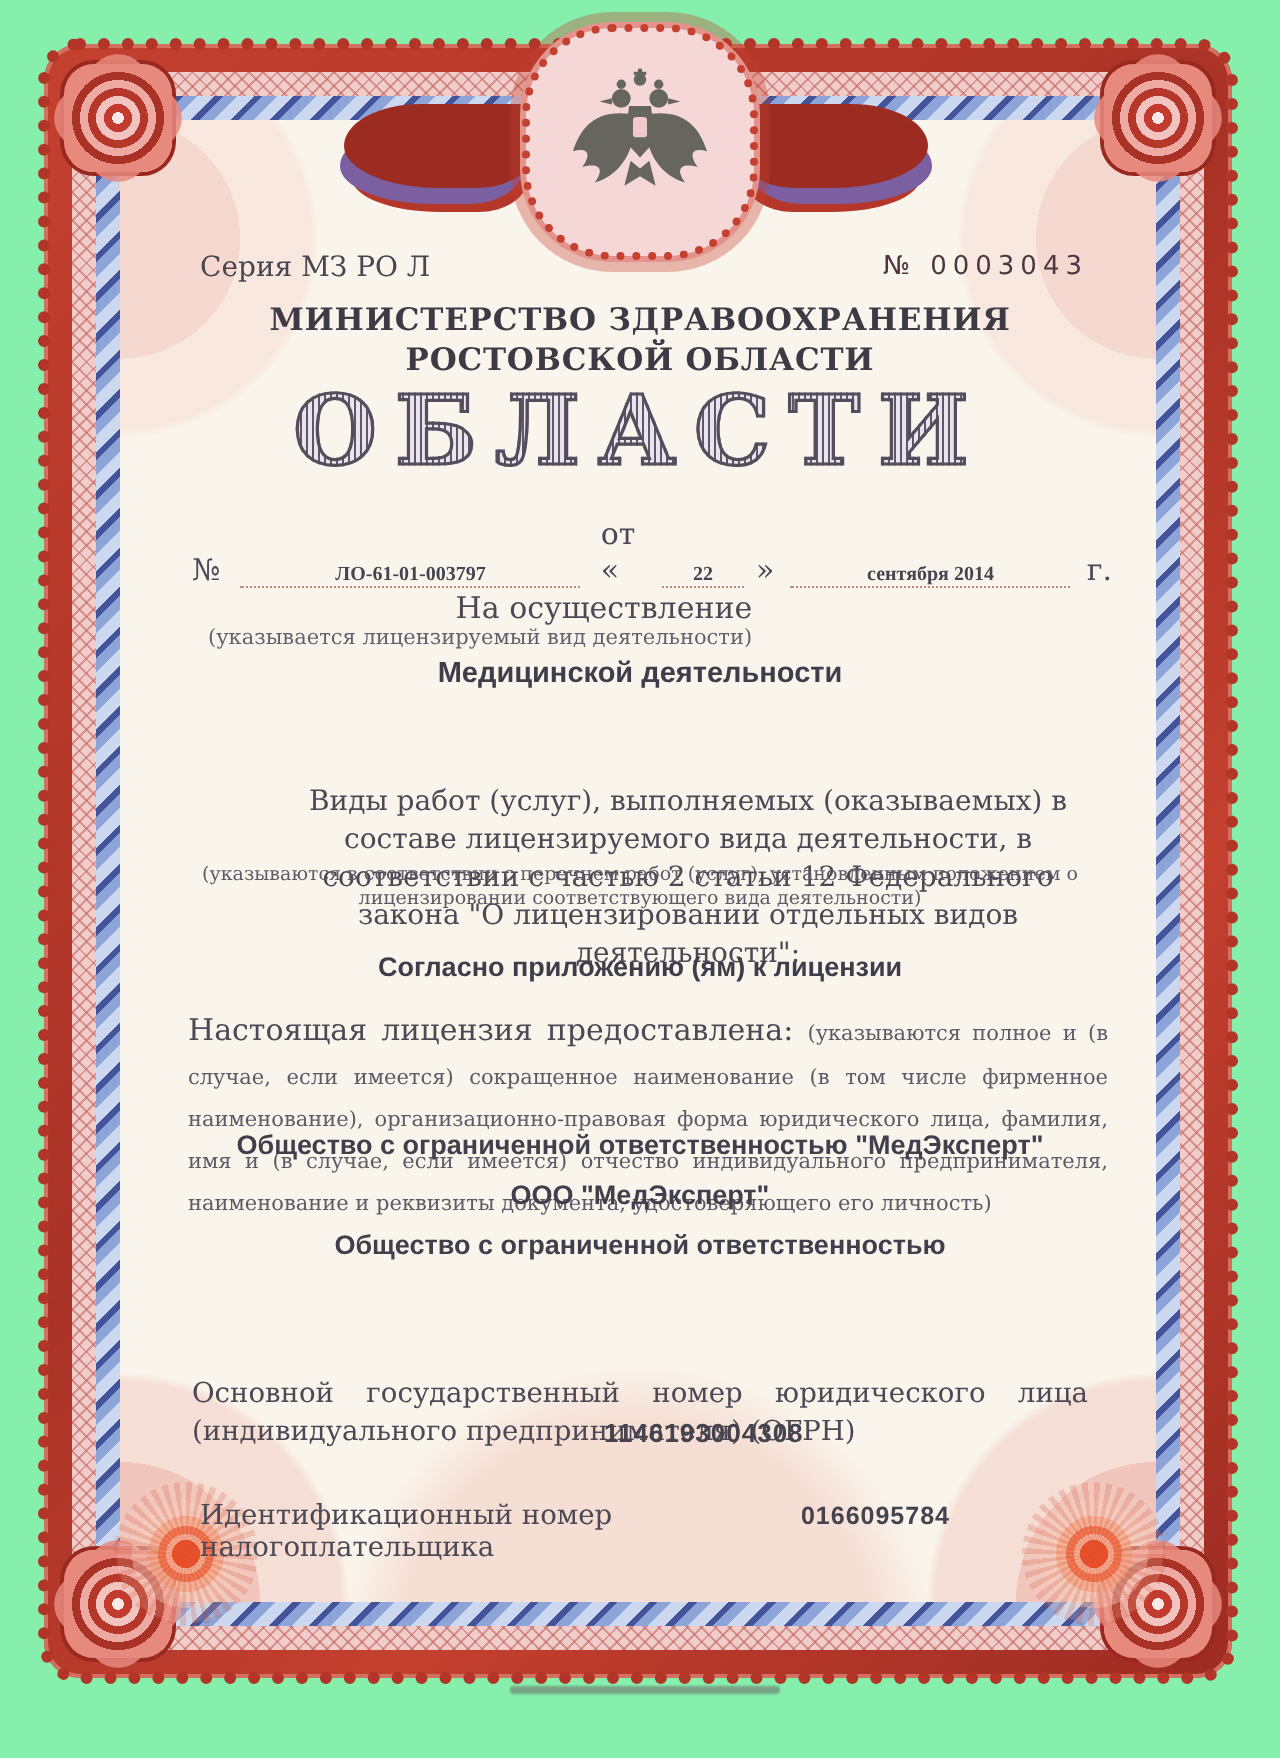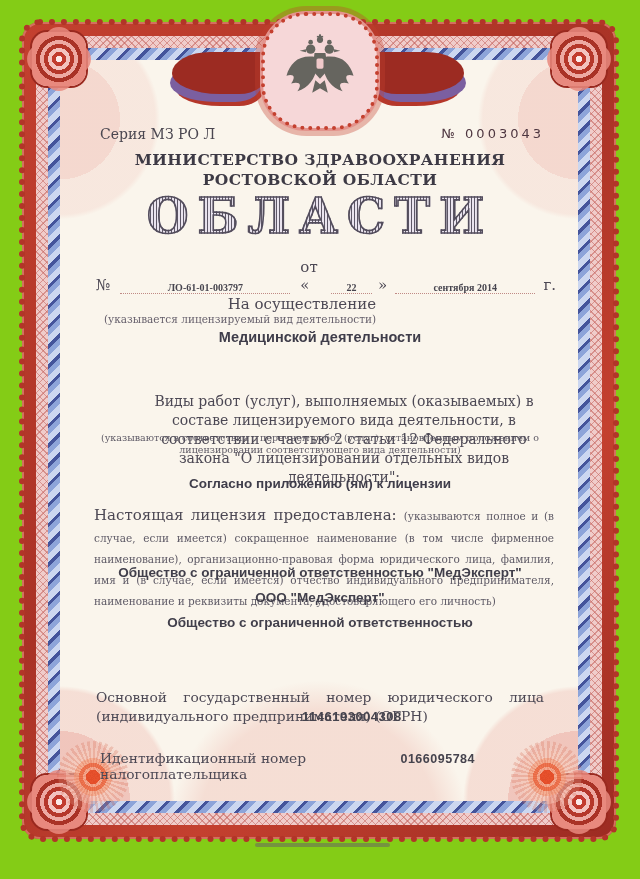--- a/index.html
+++ b/index.html
@@ -1,18 +1,18 @@
 <!DOCTYPE html>
 <html><head>
 <meta charset="utf-8">
 <style>
   html,body{margin:0;padding:0;background:#e9e9e9;}
   .page{
     position:relative;width:640px;height:879px;margin:0 auto;
-    background:#84cc16;overflow:hidden;
+    background:#86efac;overflow:hidden;
     font-family:"DejaVu Serif",serif;color:#4c4854;
   }
   
   .band-red{
     position:absolute;left:22px;right:24px;top:22px;bottom:40px;
     background:linear-gradient(135deg,#c4402f,#a93226 45%,#c4402f 70%,#9c2b22);
     border-radius:18px;
     outline:6px dotted #b23528;outline-offset:-3px;
     box-shadow:0 0 0 2px #d3705f inset;
   }

